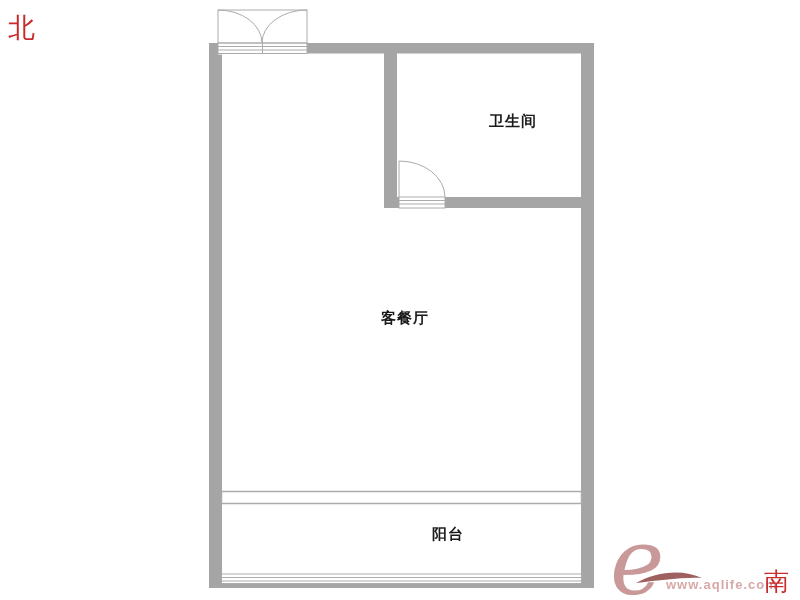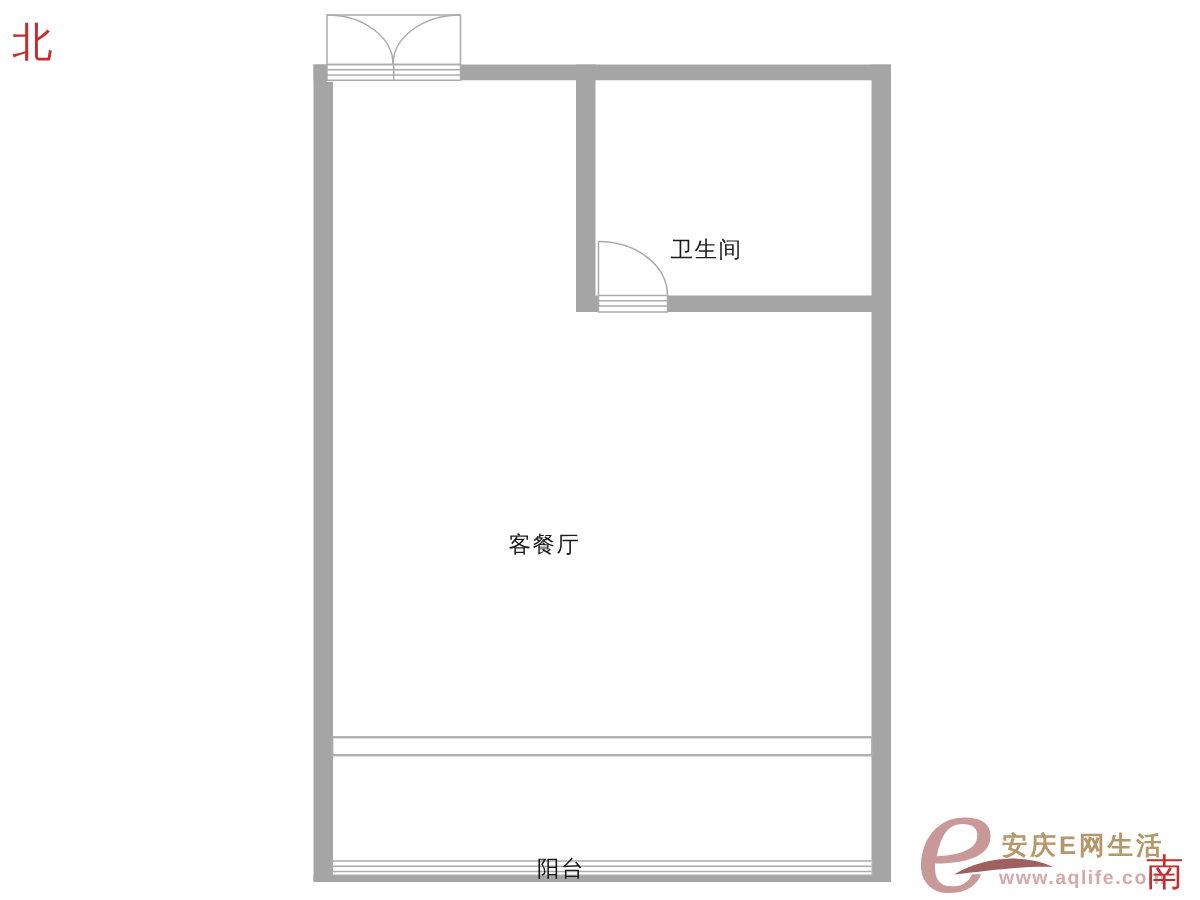--- a/index.html
+++ b/index.html
@@ -13,28 +13,27 @@
     --swoosh-maroon:#8e4444;
   }
   html,body{margin:0;padding:0;}
   body{
     width:800px;height:600px;overflow:hidden;background:#ffffff;
     font-family:"Liberation Sans",sans-serif;position:relative;
   }
   .canvas{position:absolute;inset:0;width:800px;height:600px;}
   svg.plan{position:absolute;left:0;top:0;}
   .room-label{
-    position:absolute;width:90px;text-align:left;
-    font-size:15px;font-weight:normal;letter-spacing:1px;
+    position:absolute;width:90px;text-align:right;
+    font-size:15px;font-weight:bold;letter-spacing:1px;
     color:var(--room-label);
-    margin-top:45px;
   }
   .label-bathroom{left:447px;top:112px;}
   .label-living{left:339px;top:309px;}
-  .label-balcony{left:358px;top:525px;}
+  .label-balcony{left:374px;top:525px;}
   .compass{
     position:absolute;font-family:"Liberation Serif","DejaVu Serif",serif;
     color:var(--compass-red);
   }
   .compass-north{left:8px;top:10px;font-size:27px;}
   .compass-south{left:764px;top:565px;font-size:25px;z-index:3;}
   .wm-site{
     position:absolute;left:668px;top:552px;width:130px;
     font-size:17px;font-weight:bold;letter-spacing:2px;
     color:var(--site-gold);text-shadow:0 1px 0 rgba(255,255,255,0.55);
@@ -95,16 +94,15 @@
     </g>
   </svg>
 
   <div class="compass compass-north">北</div>
   <div class="compass compass-south">南</div>
 
   <div class="room-label label-bathroom">卫生间</div>
   <div class="room-label label-living">客餐厅</div>
   <div class="room-label label-balcony">阳台</div>
 
-  <div class="wm-site">安庆E网生活</div>
   <div class="wm-url">www.aqlife.com</div>
 
 </div>
 
 </body></html>

